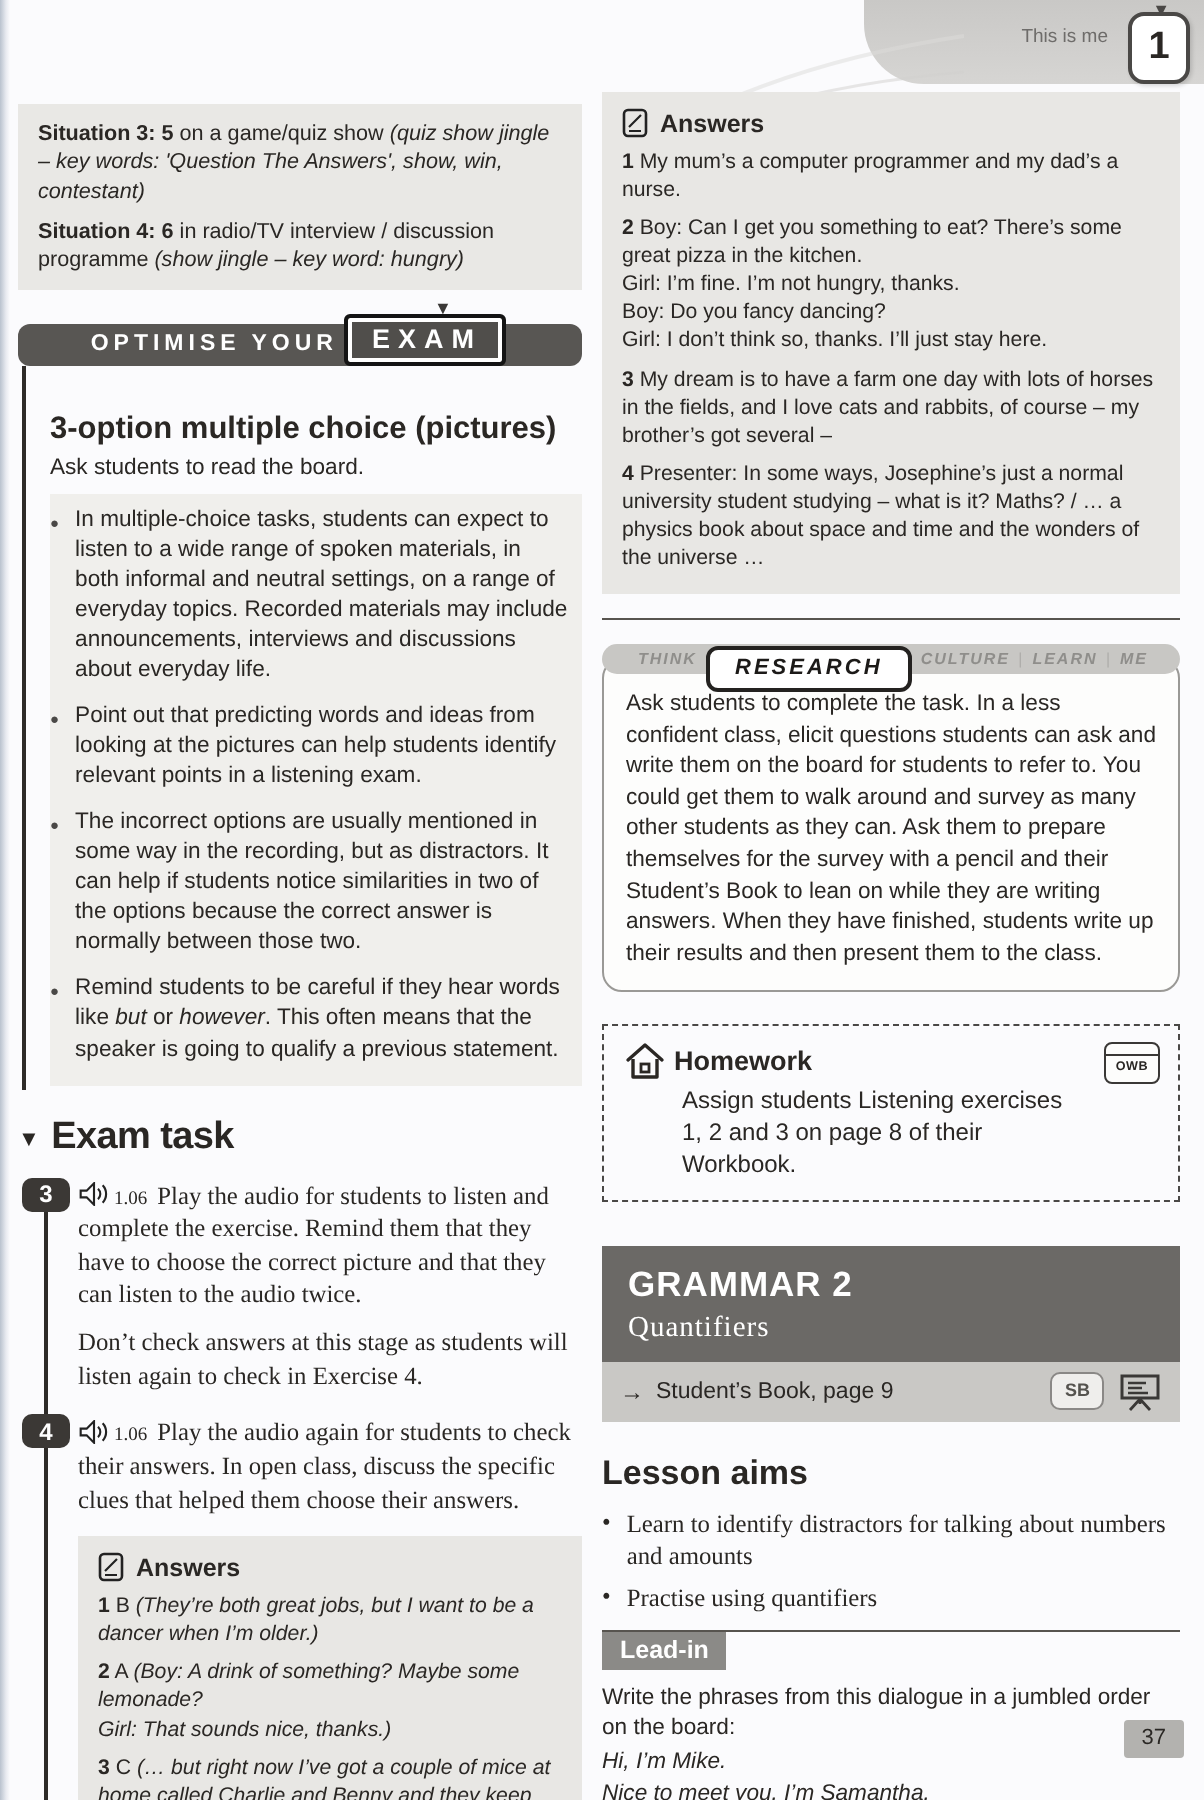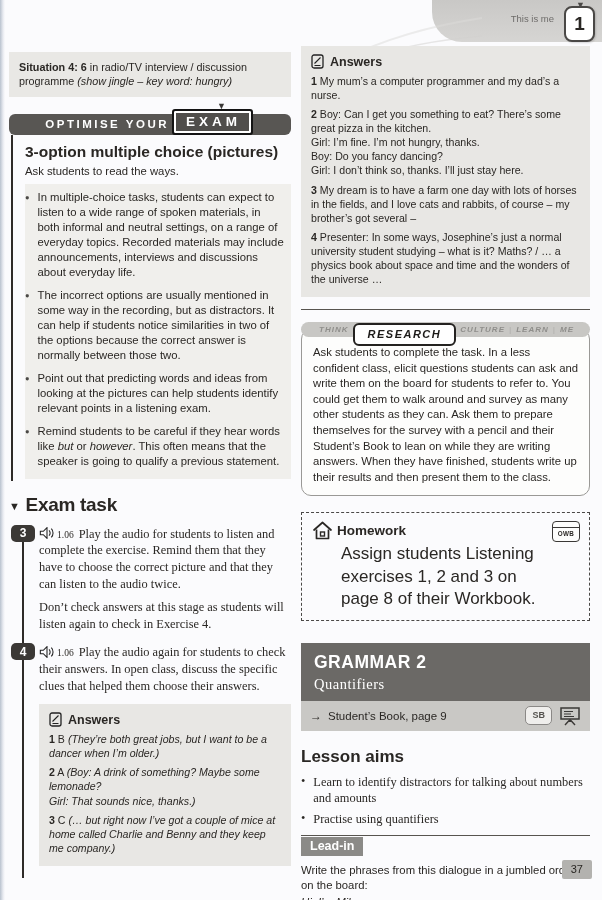--- a/index.html
+++ b/index.html
@@ -68,21 +68,21 @@
   }
   .exam-box {
     position:absolute; right:38px; top:-5px;
     background:#504e4b; border:2px solid #141414;
     box-shadow:inset 0 0 0 2px #fff;
     color:#fff; font-weight:bold; font-size:13.5px; letter-spacing:4px;
     padding:3px 10px 4px 12px; border-radius:3px;
   }
   .opt-section {
     border-left:2.5px solid #2e2b28; margin-left:2px;
-    padding:8px 0 2px 12px;
+    padding:23px 0 2px 12px;
   }
   .opt-title { font-size:15.5px; font-weight:bold; }
   .opt-intro { font-size:11.3px; margin:4px 0 7px; }
   .tips { background:#f0efec; padding:6px 6px 2px 0; list-style:none; }
   .tips li { display:flex; gap:8px; font-size:11.3px; line-height:1.33; margin-bottom:8px; }
   .tips li::before { content:"●"; font-size:7.5px; color:#4a4846; margin-top:3.5px; }
 
   
   .exam-task-h {
     display:flex; align-items:center; gap:6px;
@@ -133,21 +133,21 @@
     padding:15px 11px 10px; font-size:11.3px; line-height:1.38;
     background:#fdfdfc;
   }
 
   .homework {
     position:relative; margin-top:16px;
     border:1.6px dashed #4a4846; padding:8px 10px 9px;
   }
   .hw-head { display:flex; align-items:center; gap:4px; }
   .hw-title { font-weight:bold; font-size:13.5px; }
-  .hw-text { font-size:17px; line-height:1.32; margin:3px 0 0 29px; width:200px; }
+  .hw-text { font-size:12px; line-height:1.32; margin:3px 0 0 29px; width:200px; }
   .owb {
     position:absolute; right:9px; top:8px;
     width:28px; height:21px; border:1.4px solid #3a3836; border-radius:4px;
     background:#fdfdfc;
   }
   .owb::before { content:""; position:absolute; left:0; right:0; top:5px; border-top:1.2px solid #3a3836; }
   .owb span {
     position:absolute; left:0; right:0; top:8px; text-align:center;
     font-size:6.3px; font-weight:bold; color:#2a2724; letter-spacing:.3px;
   }
@@ -200,43 +200,46 @@
 <span class="unit-label">This is me</span>
 <span class="tri-top"></span>
 <div class="unit-box">
   <span>1</span>
 </div>
 
 <div class="col-left">
 
   <div class="grey-panel situations">
     <div class="entry">
+      <span class="b">Situation 3: 5</span><span> on a game/quiz show </span><span class="italic">(quiz show jingle – key words: 'Question The Answers', show, win, contestant)</span>
+    </div>
+    <div class="entry">
       <span class="b">Situation 4: 6</span><span> in radio/TV interview / discussion programme </span><span class="italic">(show jingle – key word: hungry)</span>
     </div>
   </div>
 
   <span class="tri-down"></span>
 
   <div class="opt-bar">
     <span class="bar-text">OPTIMISE YOUR</span>
     <span class="exam-box">EXAM</span>
   </div>
 
   <div class="opt-section">
     <div class="opt-title">3-option multiple choice (pictures)</div>
-    <div class="opt-intro">Ask students to read the ways.</div>
+    <div class="opt-intro">Ask students to read the board.</div>
     <ul class="tips">
       <li>
           <span>In multiple-choice tasks, students can expect to listen to a wide range of spoken materials, in both informal and neutral settings, on a range of everyday topics. Recorded materials may include announcements, interviews and discussions about everyday life.</span>
         </li>
       <li>
-          <span>The incorrect options are usually mentioned in some way in the recording, but as distractors. It can help if students notice similarities in two of the options because the correct answer is normally between those two.</span>
+          <span>Point out that predicting words and ideas from looking at the pictures can help students identify relevant points in a listening exam.</span>
         </li>
       <li>
-          <span>Point out that predicting words and ideas from looking at the pictures can help students identify relevant points in a listening exam.</span>
+          <span>The incorrect options are usually mentioned in some way in the recording, but as distractors. It can help if students notice similarities in two of the options because the correct answer is normally between those two.</span>
         </li>
       <li>
         <span><span>Remind students to be careful if they hear words like </span><span class="italic">but</span><span> or </span><span class="italic">however</span><span>. This often means that the speaker is going to qualify a previous statement.</span></span>
       </li>
     </ul>
   </div>
 
   <div class="exam-task-h">
     <span>Exam task</span>
   </div>

